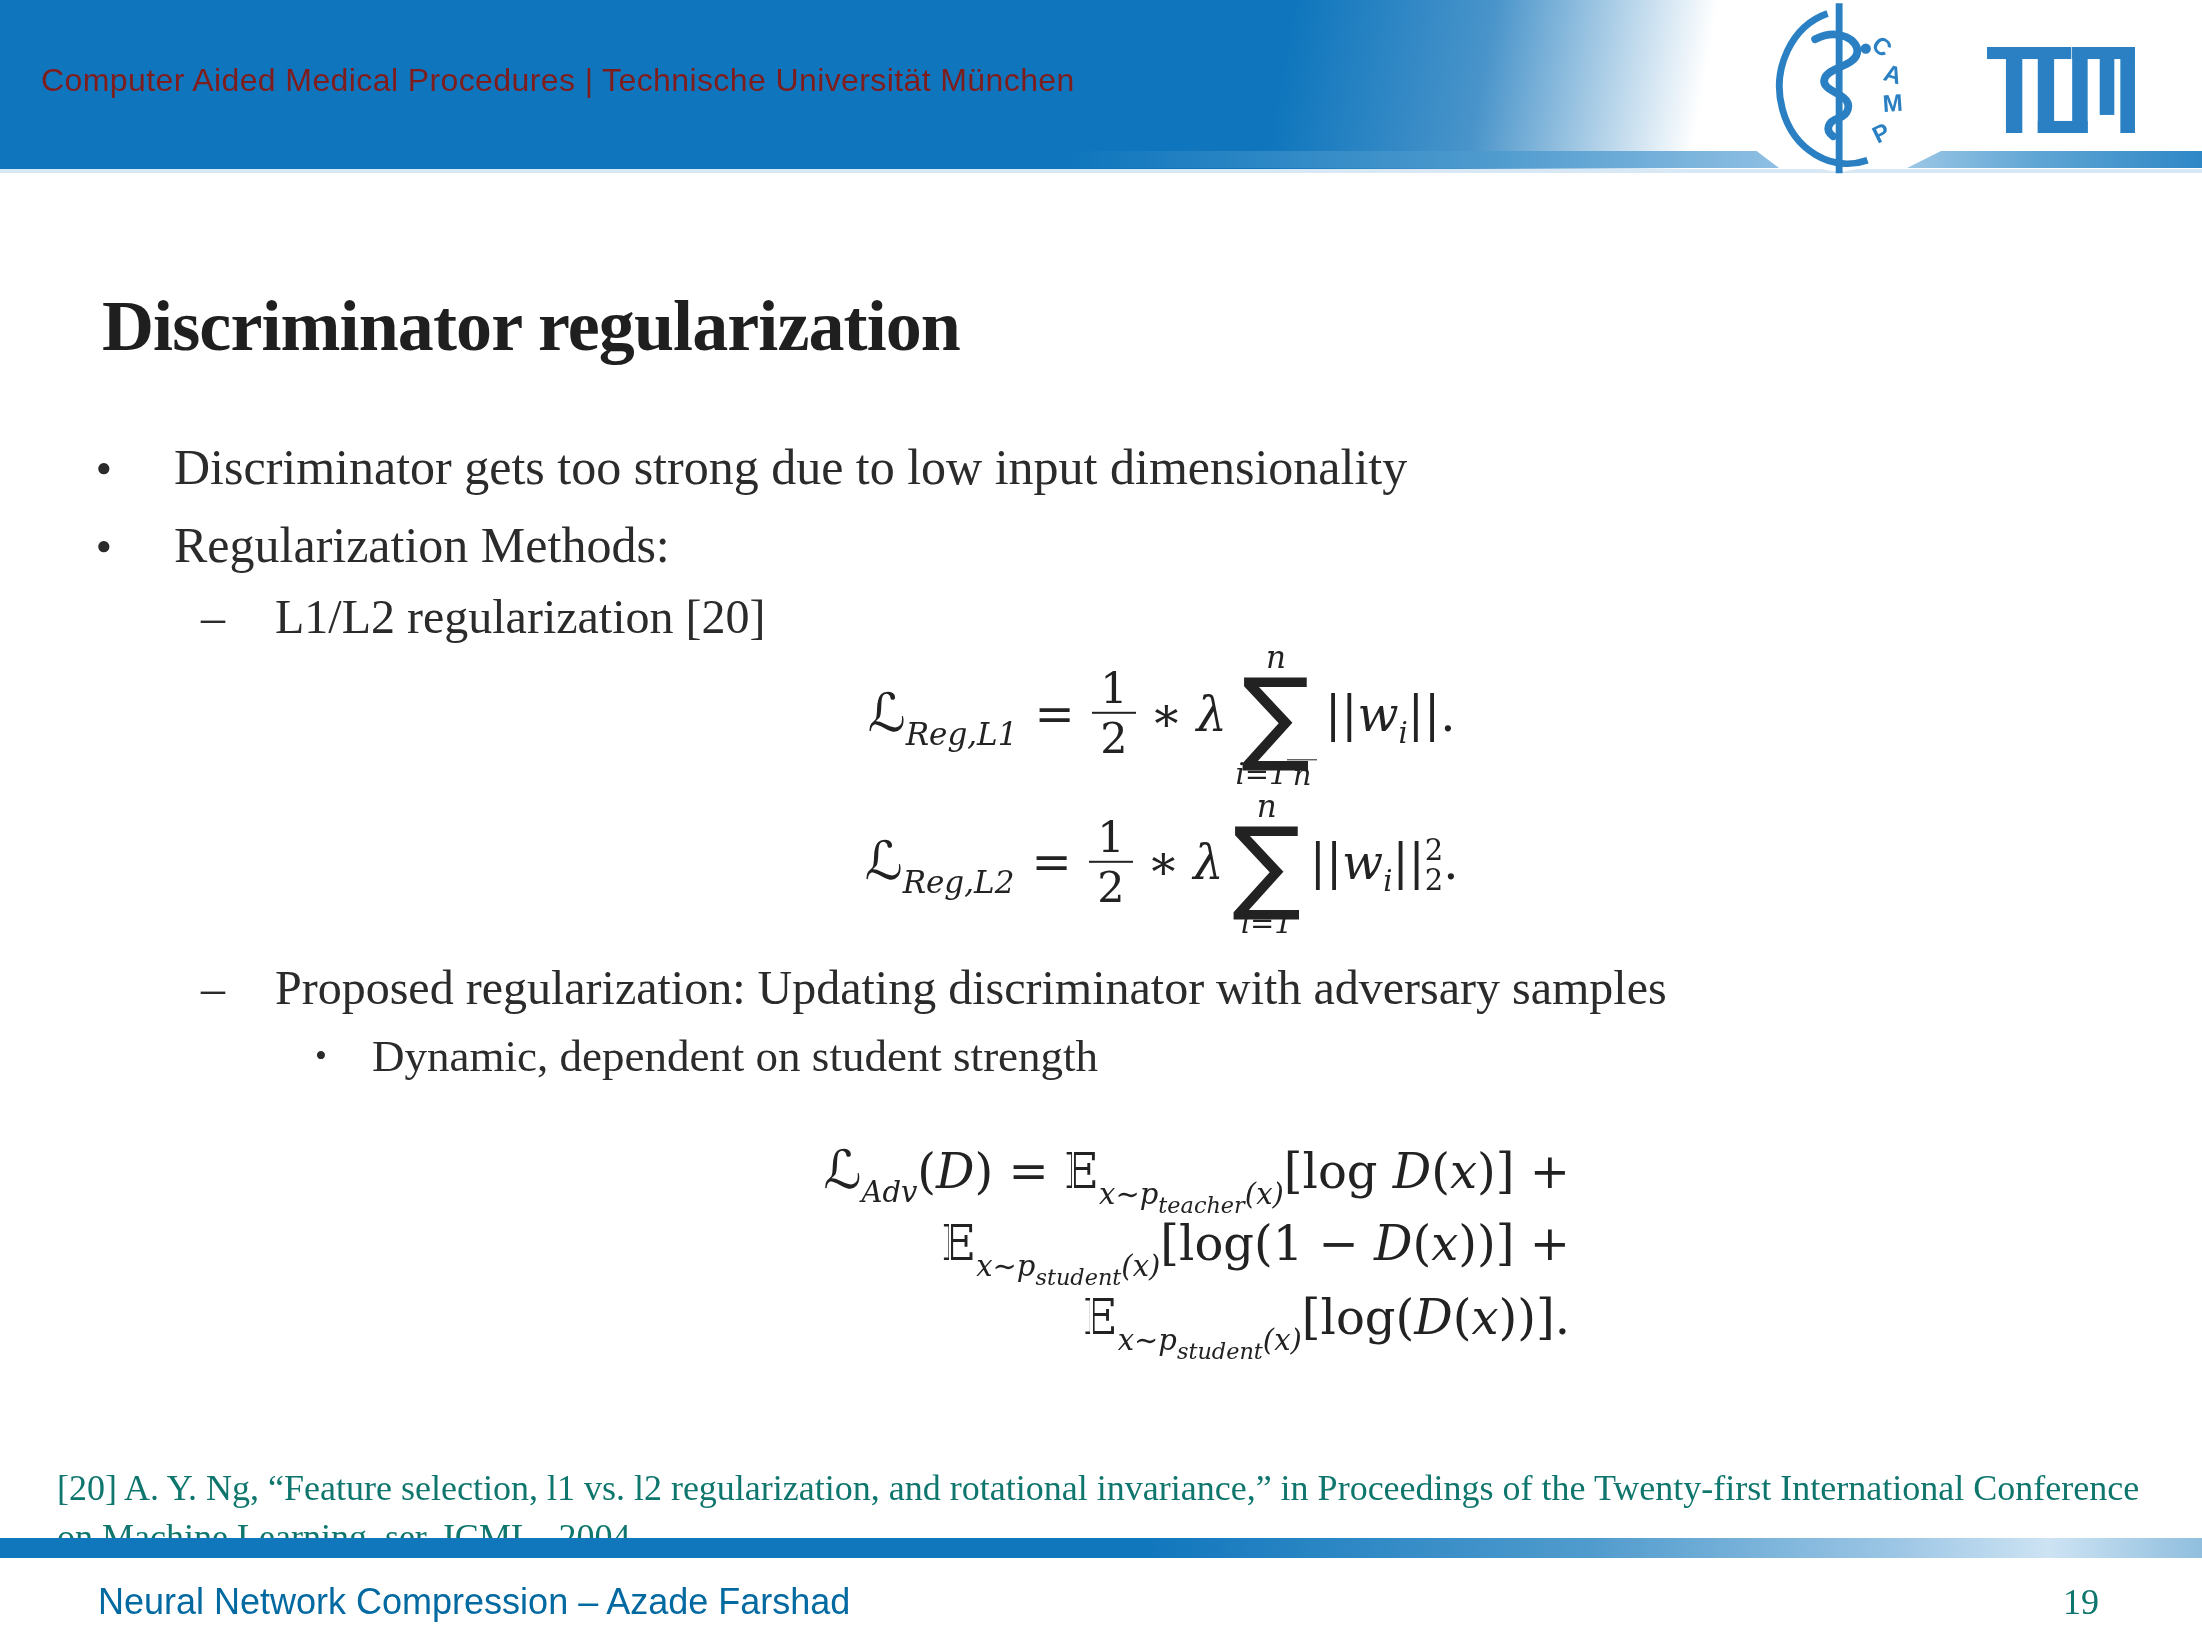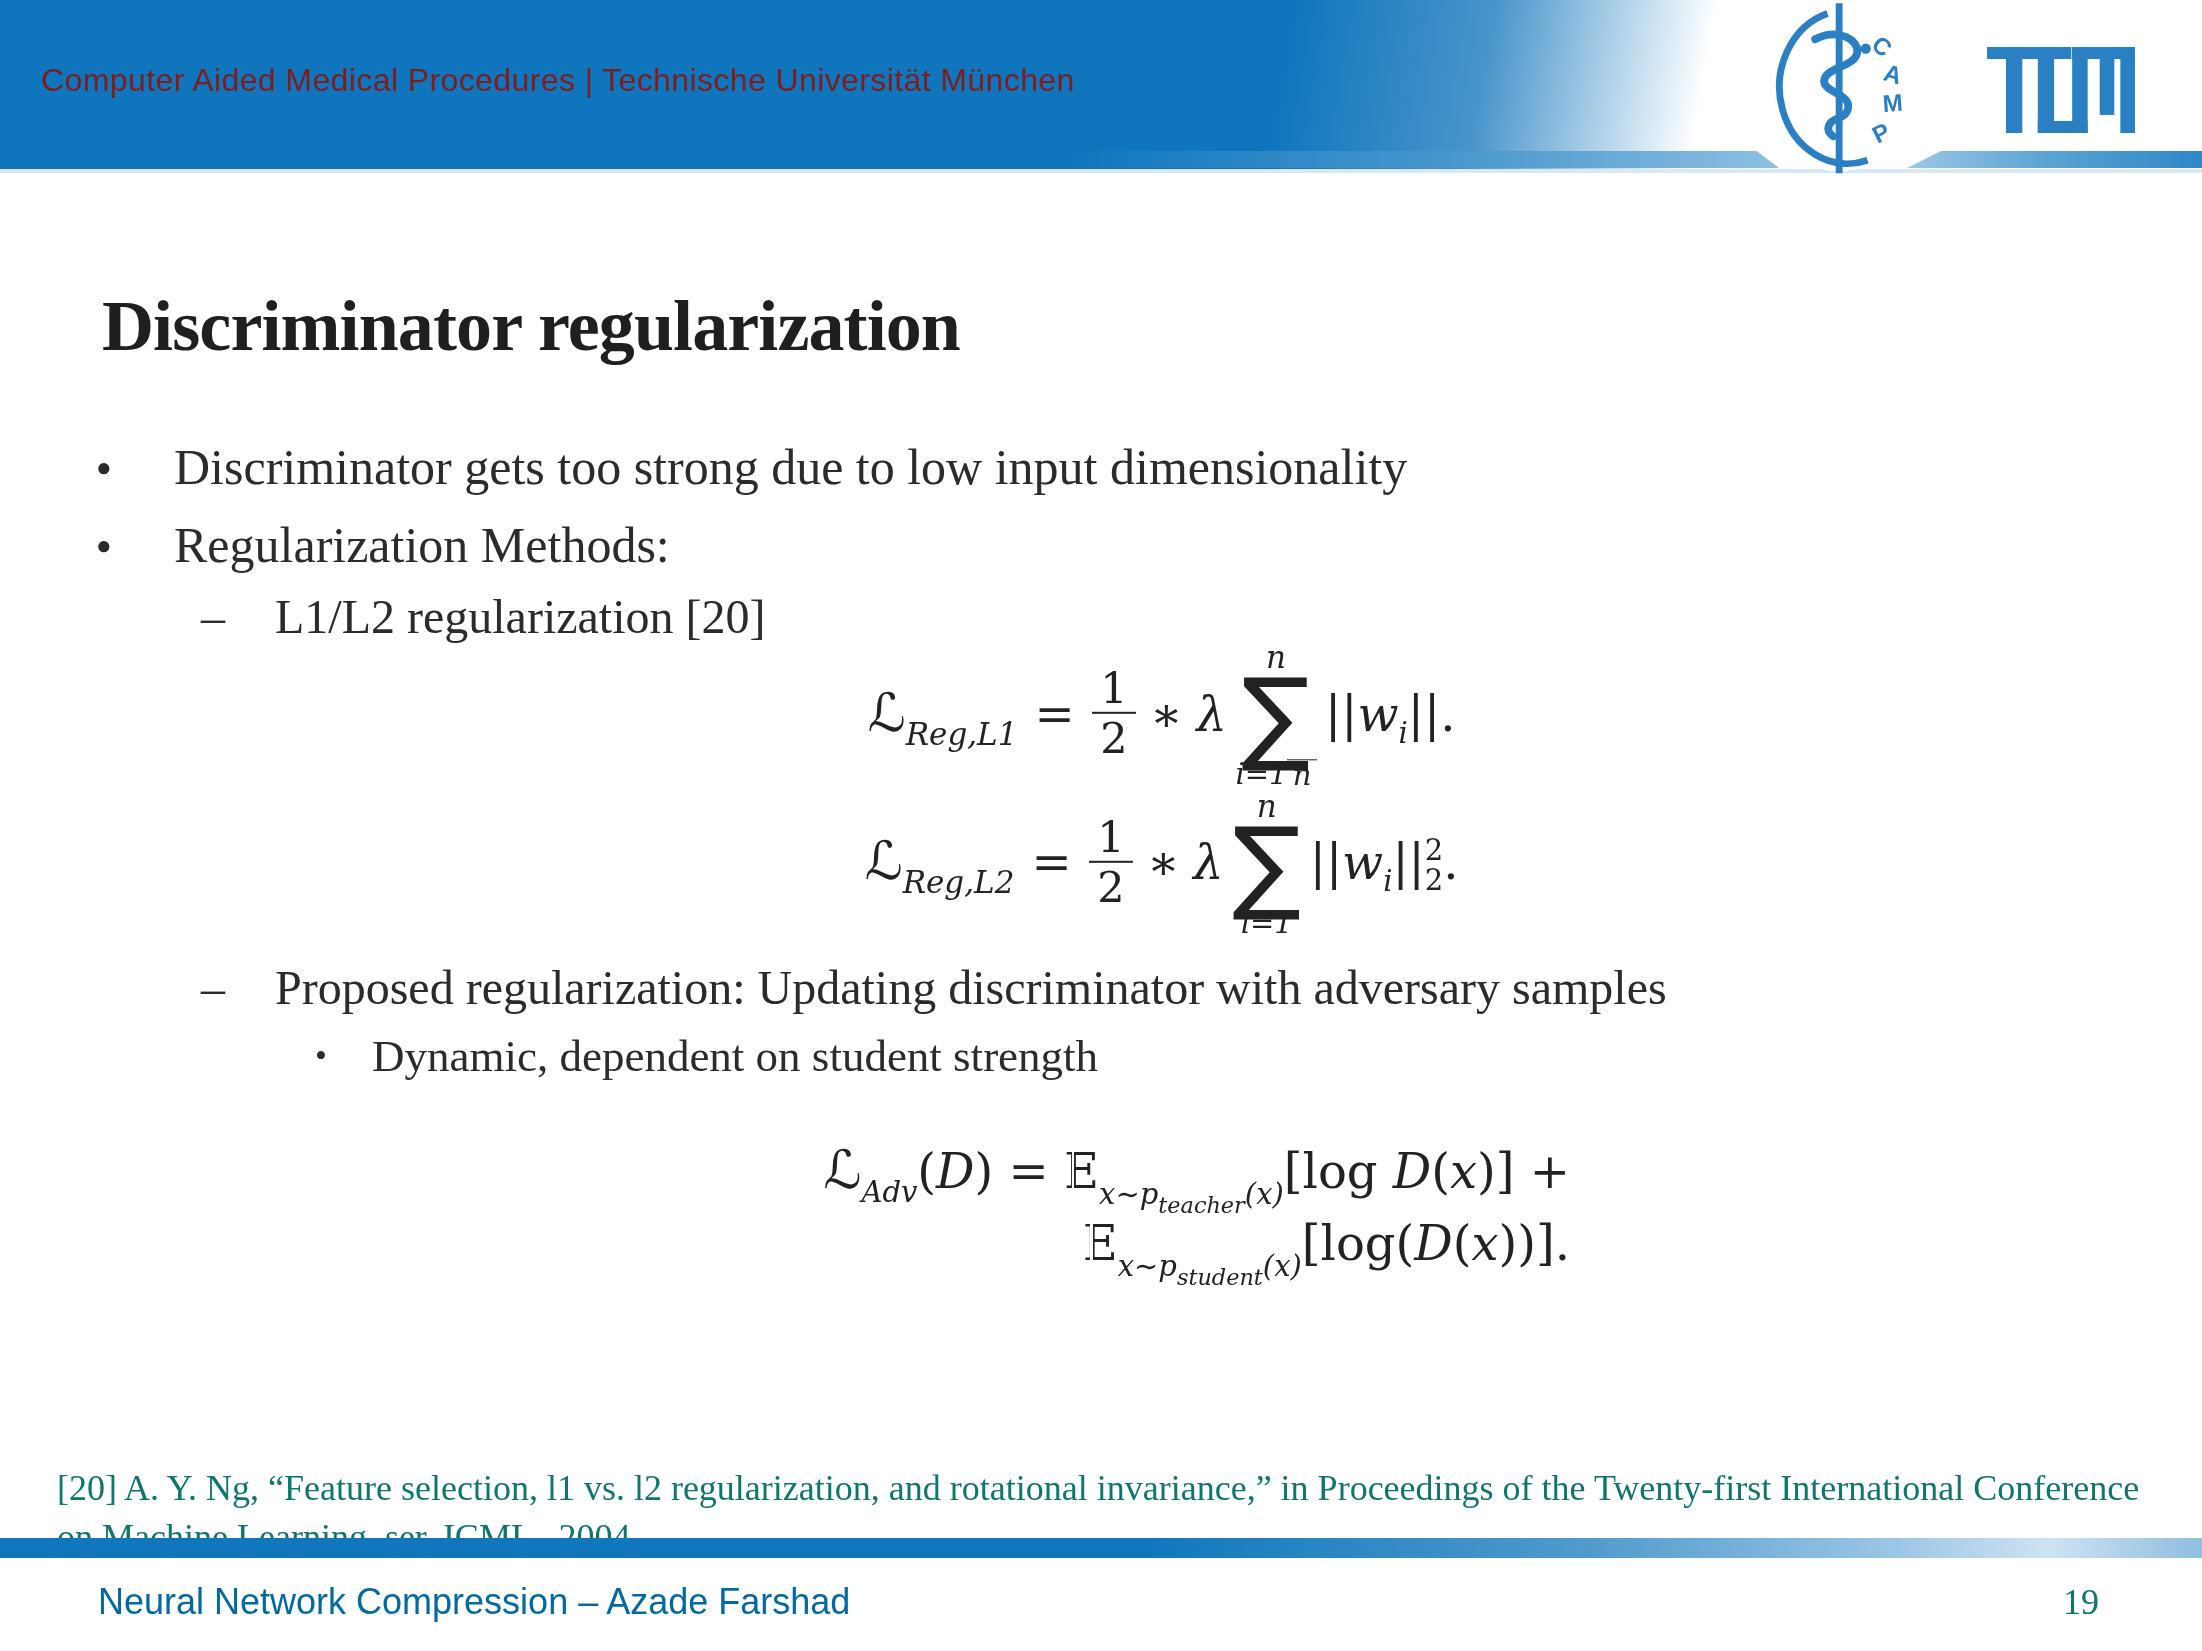--- a/index.html
+++ b/index.html
@@ -188,20 +188,23 @@
         <span class="rm">2</span>
       </span><span class="rm">.</span>
   </div>
 </div>
 
 <div class="eq2">
   <span class="eq-line">
     <span class="scrL">ℒ</span><span class="msub2">Adv</span><span class="rm">(</span><span class="it">D</span><span class="rm">) = </span><span class="bbE">E</span><span class="esub"><span class="it">x∼p</span><span class="esub2">teacher</span><span class="it">(x)</span></span><span class="rm">[log </span><span class="it">D</span><span class="rm">(</span><span class="it">x</span><span class="rm">)] +</span>
   </span>
   <span class="eq-line">
+    <span class="bbE">E</span><span class="esub"><span class="it">x∼p</span><span class="esub2">student</span><span class="it">(x)</span></span><span class="rm">[log(1 − </span><span class="it">D</span><span class="rm">(</span><span class="it">x</span><span class="rm">))] +</span>
+  </span>
+  <span class="eq-line">
     <span class="bbE">E</span><span class="esub"><span class="it">x∼p</span><span class="esub2">student</span><span class="it">(x)</span></span><span class="rm">[log(</span><span class="it">D</span><span class="rm">(</span><span class="it">x</span><span class="rm">))].</span>
   </span>
 </div>
 
 <div class="reference">[20] A. Y. Ng, “Feature selection, l1 vs. l2 regularization, and rotational invariance,” in Proceedings of the Twenty-first International Conference on Machine Learning, ser. ICML , 2004.</div>
 <div class="footer-bar"></div>
 <div class="footer-label">Neural Network Compression – Azade Farshad</div>
 <div class="footer-page">19</div>
 
 

